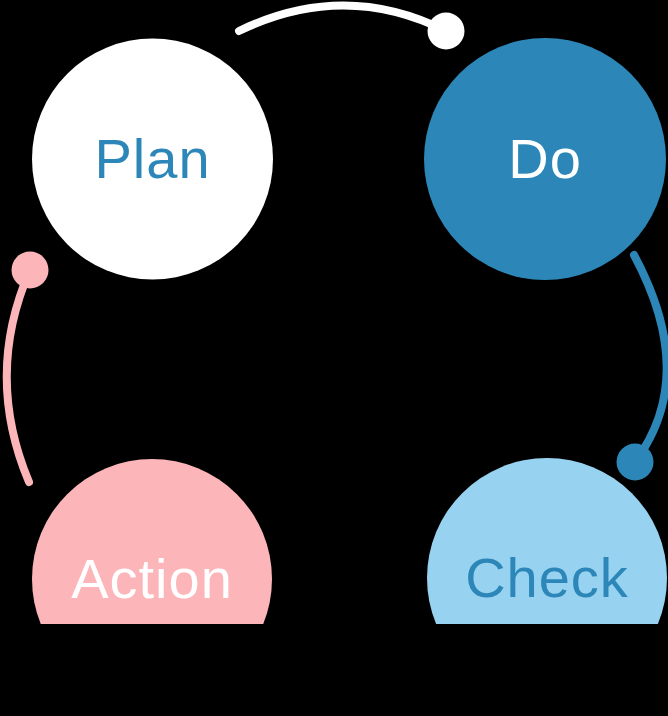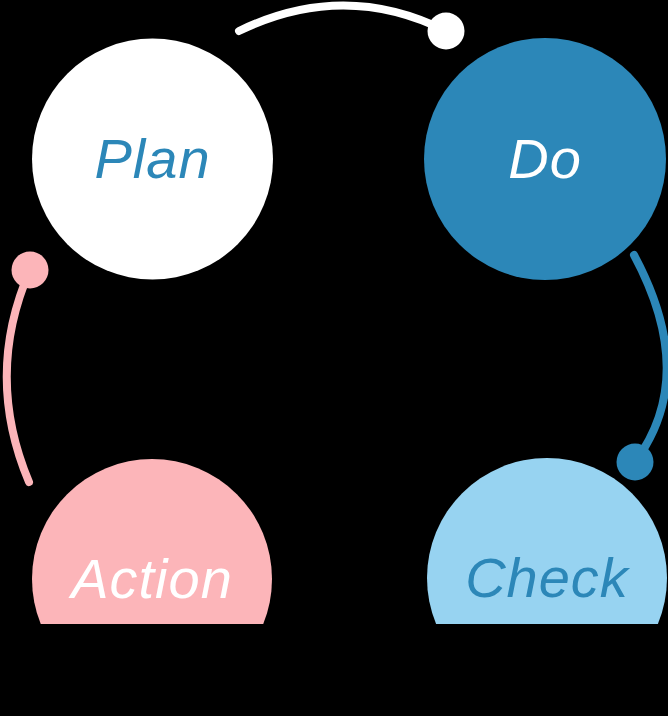--- a/index.html
+++ b/index.html
@@ -5,21 +5,20 @@
   html, body {
     margin: 0;
     padding: 0;
     background: #000000;
   }
   .stage {
     position: relative;
     width: 668px;
     height: 624px;
     overflow: hidden;
-    font-style: italic;
   }
   svg {
     display: block;
   }
   .step-label {
     font-family: "Liberation Sans", sans-serif;
     font-size: 56px;
     font-weight: 400;
     letter-spacing: 1px;
   }

